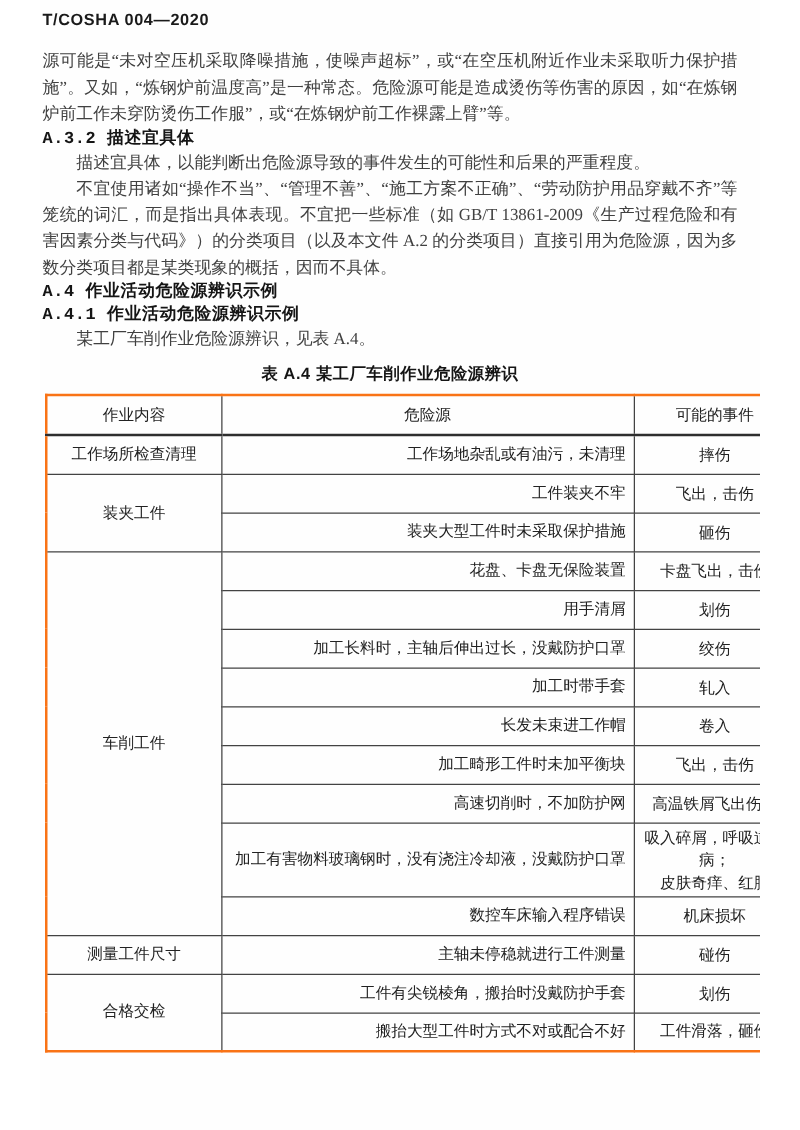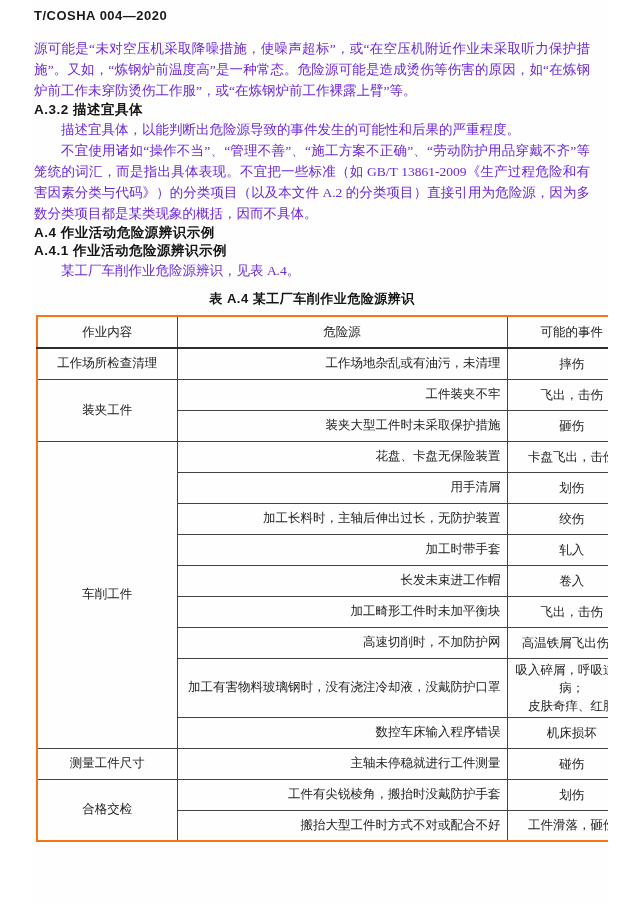--- a/index.html
+++ b/index.html
@@ -24,26 +24,26 @@
     font-weight: 600;
     font-size: 13px;
     letter-spacing: 0.5px;
     color: #1a1a1a;
   }
   p.body-text {
     font-size: 13.5px;
     line-height: 21px;
     text-align: justify;
     margin: 0;
-    color: #6d28d9;
+    color: #404040;
   }
   p.mt { margin-top: 15px; }
   p.indent { text-indent: 2em; }
   h3.sec-heading {
-    font-family: Liberation Sans, sans-serif;
+    font-family: Liberation Mono, monospace;
     font-weight: bold;
     font-size: 13.5px;
     color: #151515;
     margin: 0;
     letter-spacing: 0.5px;
   }
   .h-a32 { margin-top: 14px; }
   .p-a32-1 { margin-top: 9px; }
   .h-a4  { margin-top: 21px; }
   .h-a41 { margin-top: 22px; }
@@ -139,21 +139,21 @@
         <tr>
           <td class="col-activity" rowspan="9">车削工件</td>
           <td class="col-hazard">花盘、卡盘无保险装置</td>
           <td class="col-event">卡盘飞出，击伤</td>
         </tr>
         <tr>
           <td class="col-hazard">用手清屑</td>
           <td class="col-event">划伤</td>
         </tr>
         <tr>
-          <td class="col-hazard">加工长料时，主轴后伸出过长，无防护装置</td>
+          <td class="col-hazard">加工长料时，主轴后伸出过长，没戴防护口罩</td>
           <td class="col-event">绞伤</td>
         </tr>
         <tr>
           <td class="col-hazard">加工时带手套</td>
           <td class="col-event">轧入</td>
         </tr>
         <tr>
           <td class="col-hazard">长发未束进工作帽</td>
           <td class="col-event">卷入</td>
         </tr>

